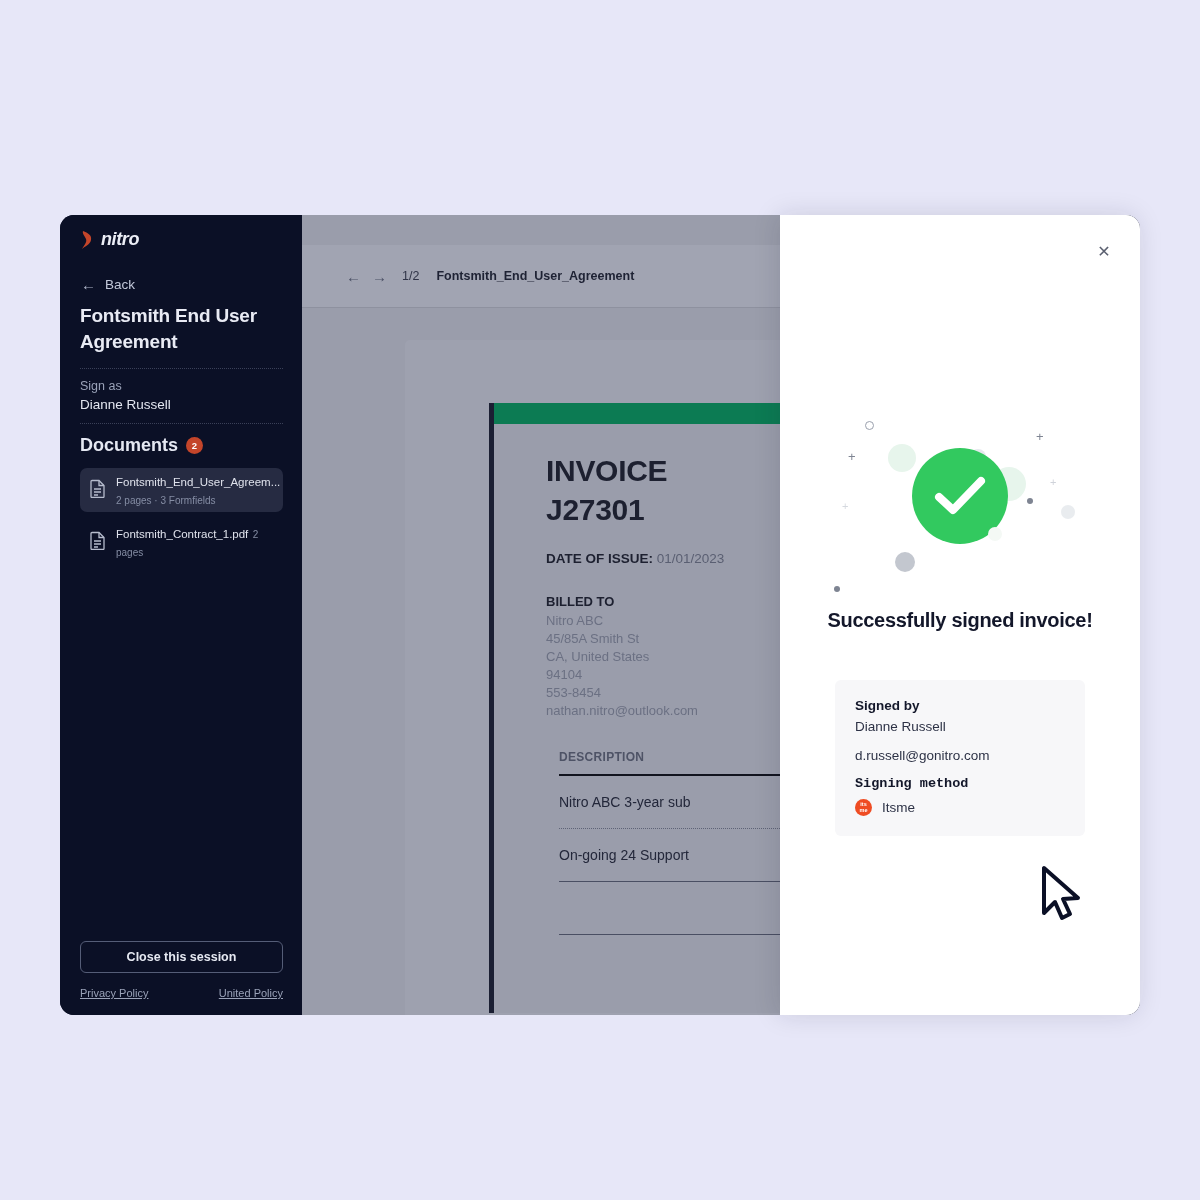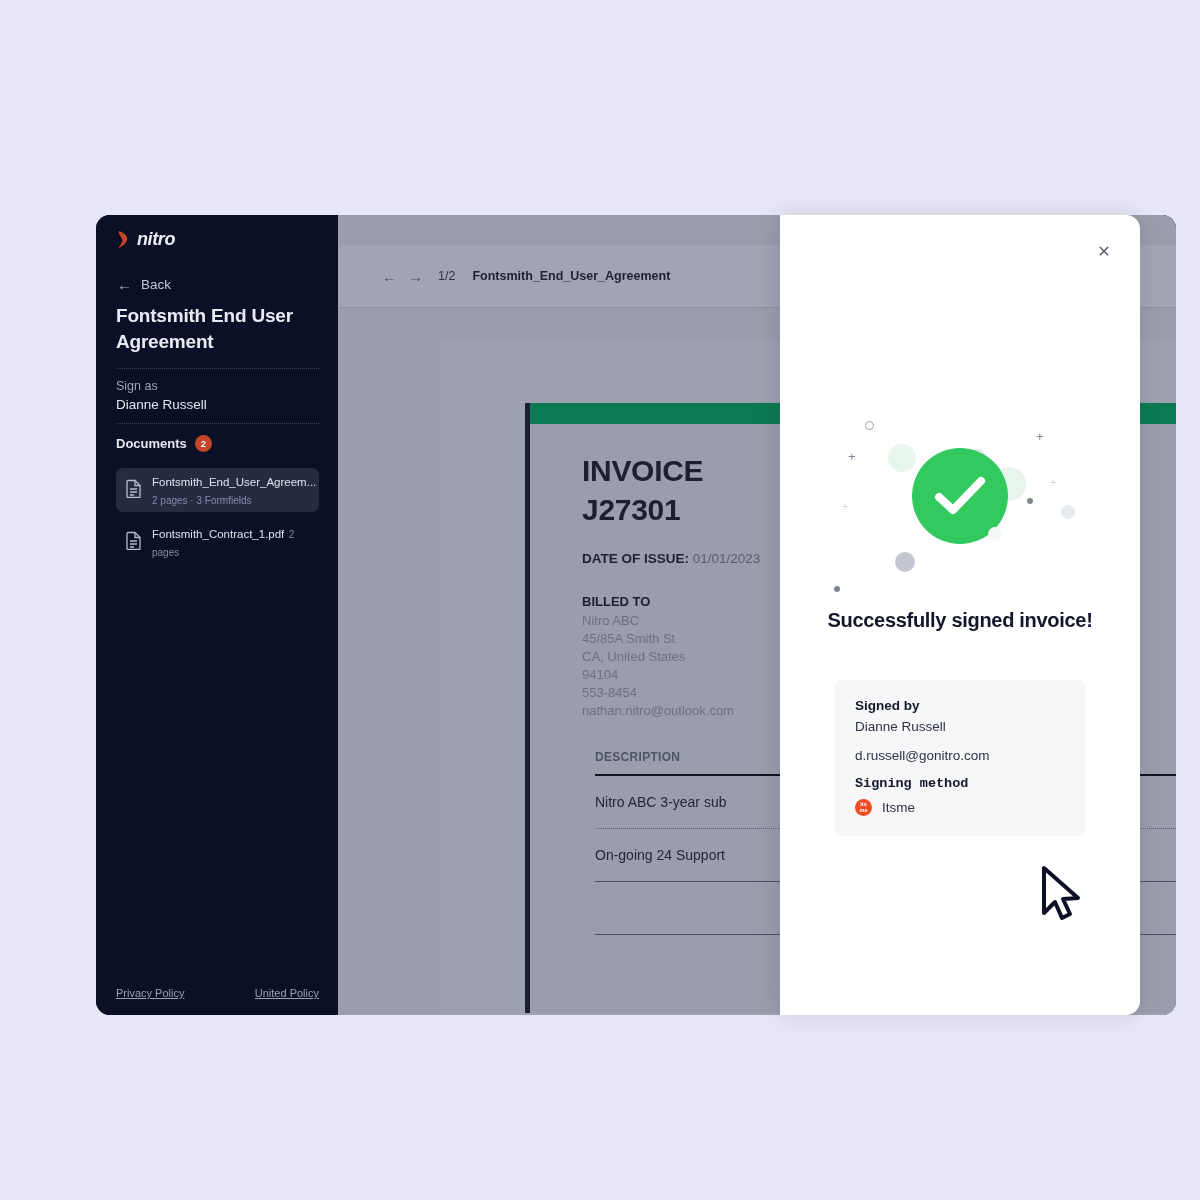--- a/index.html
+++ b/index.html
@@ -11,21 +11,20 @@
   }
 
   
   #app-window {
     position: absolute;
     left: 60px; top: 215px;
     width: 1080px; height: 800px;
     border-radius: 14px;
     overflow: hidden;
     background: #0b1026;
-    margin-left: 36px;
   }
 
   
   #sidebar {
     position: absolute; left: 0; top: 0;
     width: 242px; height: 100%;
     background: #0b1026;
     color: #c9cede;
   }
   #logo-row {
@@ -67,21 +66,21 @@
   #sign-as-name {
     position: absolute; left: 20px; top: 182px;
     font-size: 13.5px; color: #e3e6f0; font-weight: 500;
   }
 
   #documents-head {
     position: absolute; left: 20px; top: 220px;
     display: flex; align-items: center; gap: 8px;
   }
   #documents-head .title {
-    font-size: 13px; font-weight: 600; color: #e5e8f2;
+    font-size: 18px; font-weight: 600; color: #e5e8f2;
   }
   .count-badge {
     width: 17px; height: 17px; border-radius: 50%;
     background: #c4452a; color: #fff;
     font-size: 9.5px; font-weight: 700;
     display: flex; align-items: center; justify-content: center;
   }
 
   .doc-item {
     position: absolute; left: 20px; width: 203px;
@@ -314,20 +313,21 @@
           <path d="M9 1.5V6.5h5"></path>
           <path d="M4 10h7M4 13h7M4 16h4"></path>
         </svg>
       </span>
       <span class="doc-meta">
         <span class="doc-name">Fontsmith_Contract_1.pdf</span>
         <span class="doc-sub">2 pages</span>
       </span>
     </div>
 
+    <button id="close-session-btn">Close this session</button>
 
     <div id="policy-links">
       <a>Privacy Policy</a>
       <a>United Policy</a>
     </div>
   </div>
 
   <div id="viewer">
 
     <div id="viewer-toolbar">

